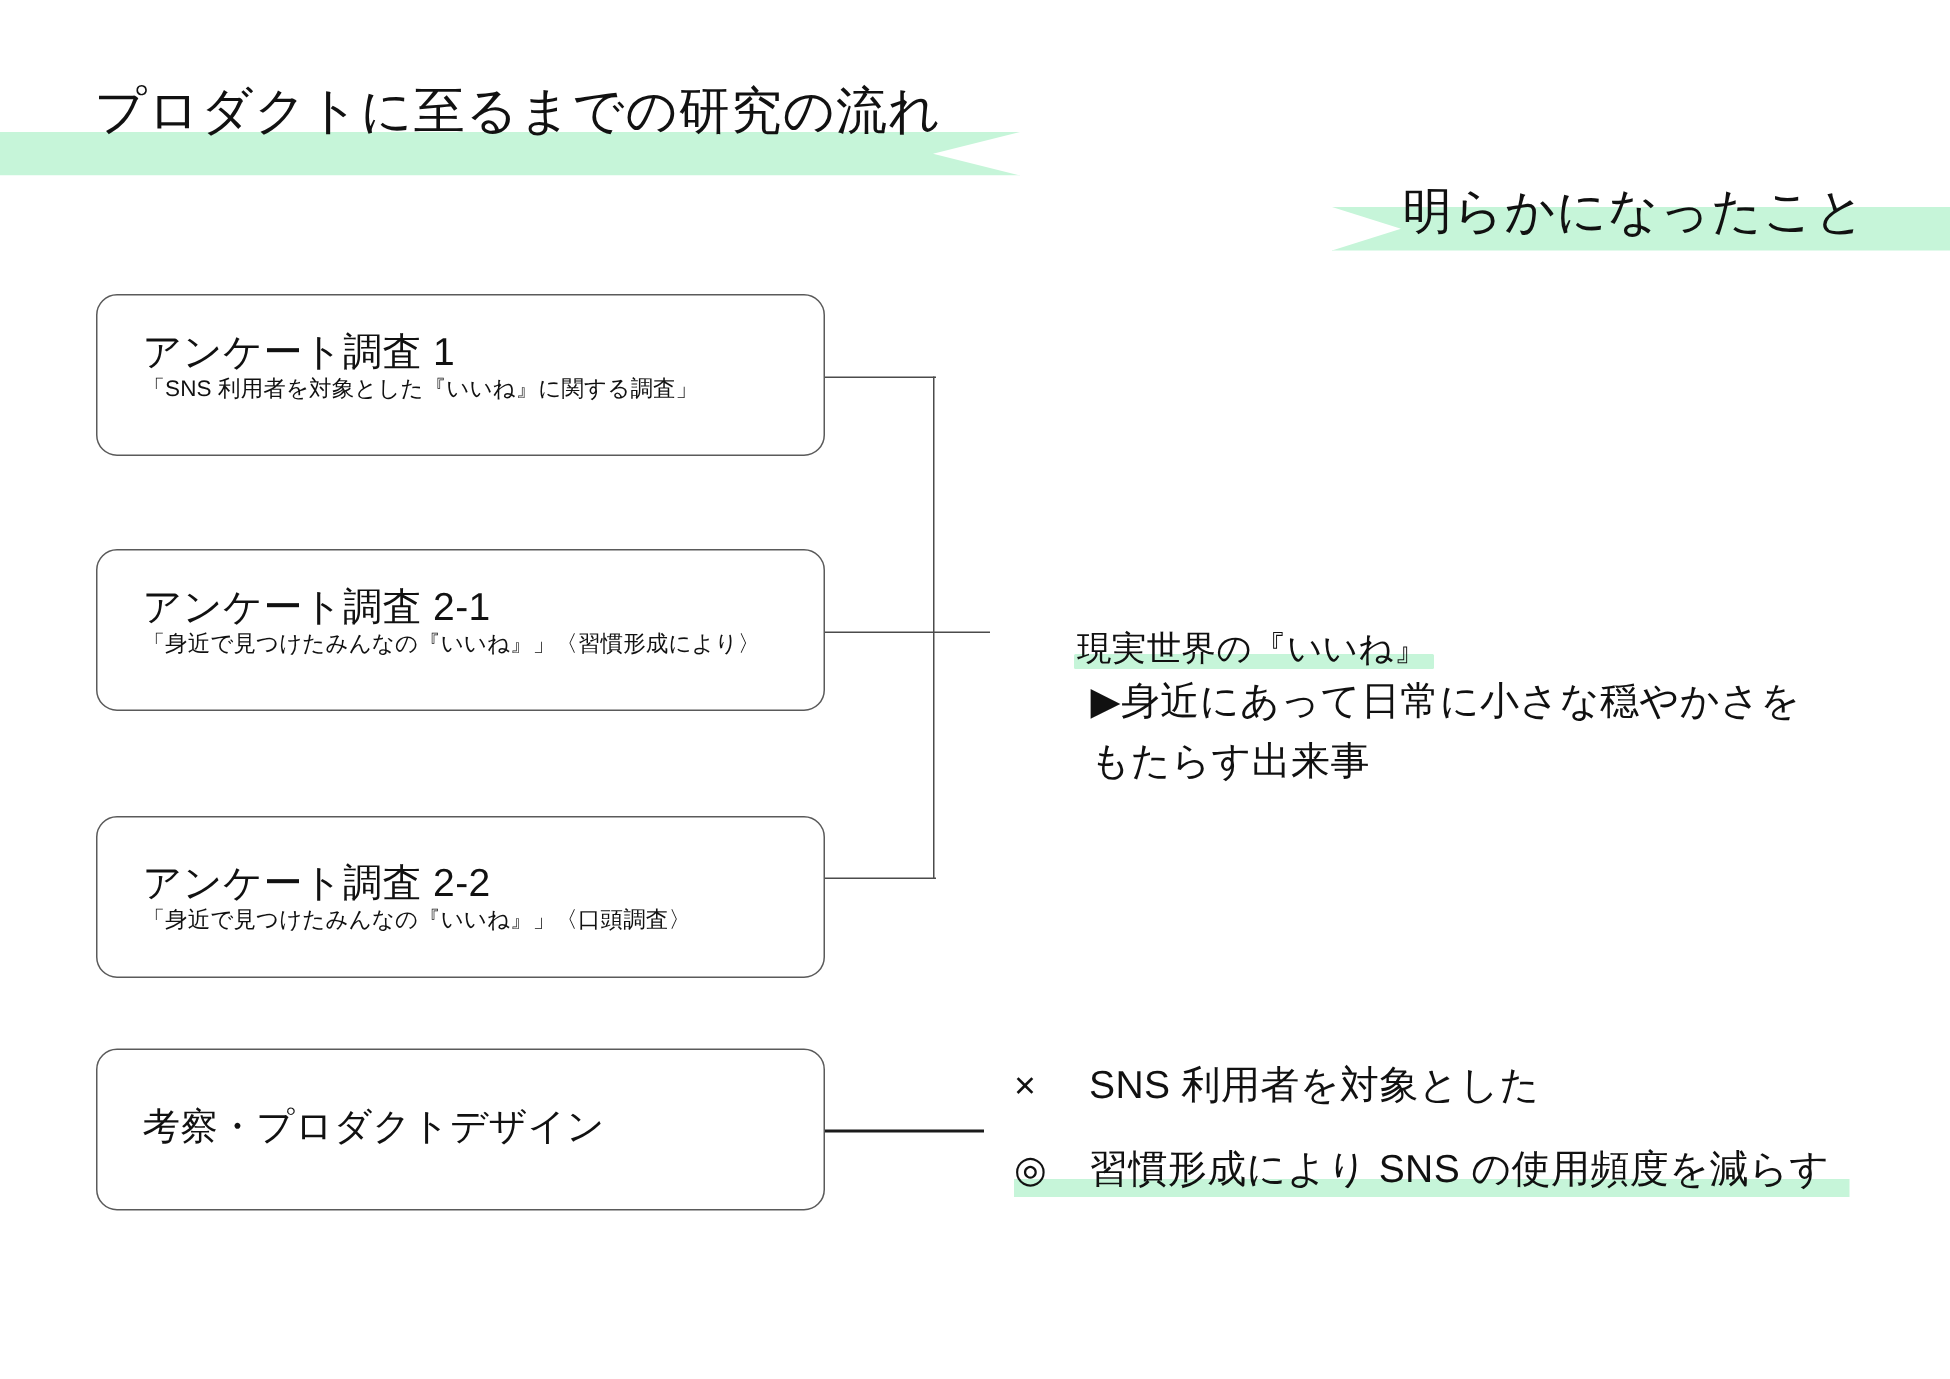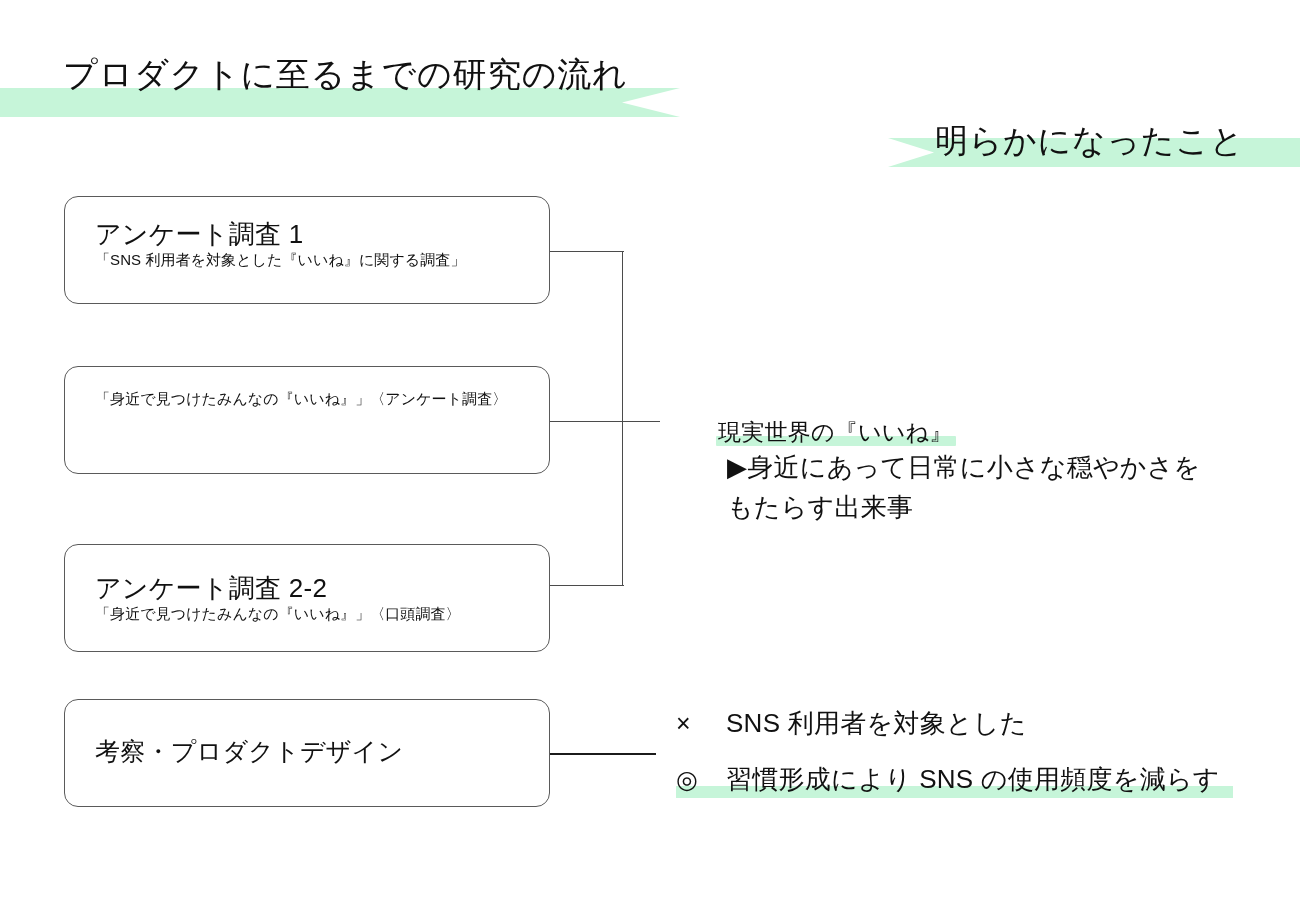--- a/index.html
+++ b/index.html
@@ -218,21 +218,22 @@
 
   <div class="flowbox" id="box-1">
     <div class="flowbox-inner">
       <div class="box-title">アンケート調査 1</div>
       <div class="box-sub">「SNS 利用者を対象とした『いいね』に関する調査」</div>
     </div>
   </div>
 
   <div class="flowbox" id="box-2">
     <div class="flowbox-inner">
-      <div class="box-sub">「身近で見つけたみんなの『いいね』」〈アンケート調査〉</div>
+      <div class="box-title">アンケート調査 2-1</div>
+      <div class="box-sub">「身近で見つけたみんなの『いいね』」〈習慣形成により〉</div>
     </div>
   </div>
 
   <div class="flowbox" id="box-3">
     <div class="flowbox-inner">
       <div class="box-title">アンケート調査 2-2</div>
       <div class="box-sub">「身近で見つけたみんなの『いいね』」〈口頭調査〉</div>
     </div>
   </div>
 

